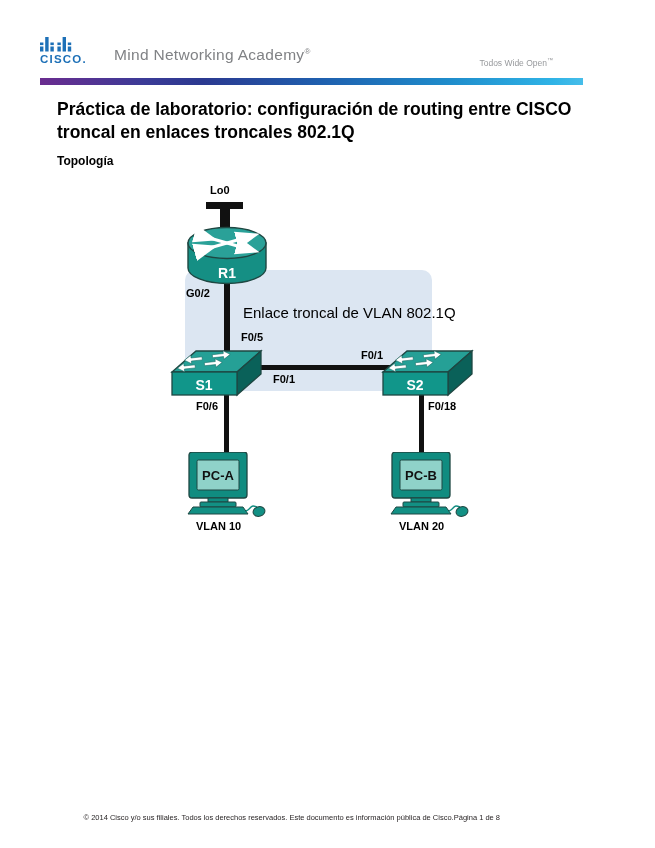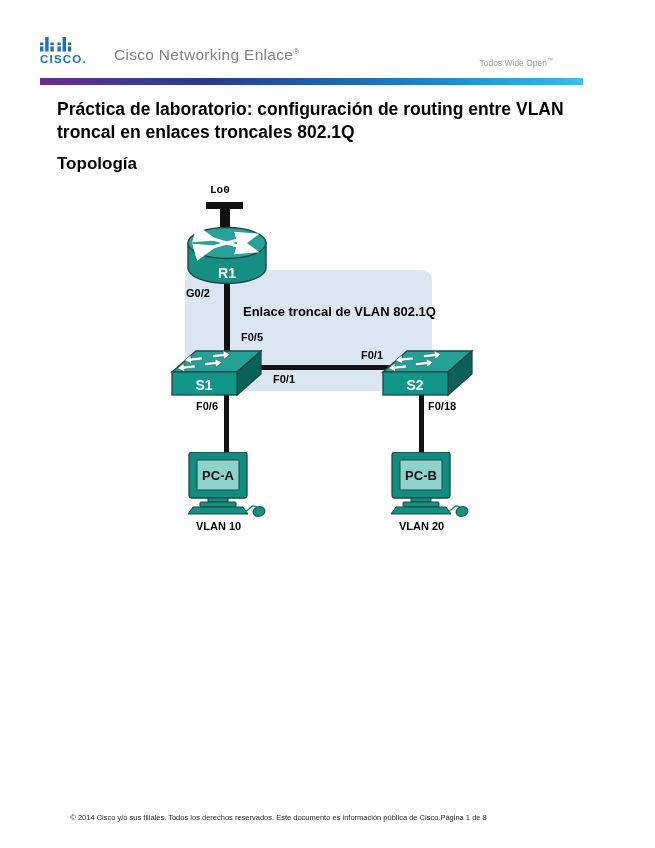--- a/index.html
+++ b/index.html
@@ -22,62 +22,62 @@
     position:absolute; left:40px; top:62px; width:583px; height:7px;
     background:linear-gradient(90deg,#6a2c8f 0%,#3b3b97 18%,#2b3990 28%,
       #1f5fae 48%,#1f8ccb 70%,#2fb3e6 88%,#66cbee 100%);
   }
   
   .doc-title {
     position:absolute; left:57px; top:82px; width:565px;
     font-size:17.5px; font-weight:bold; line-height:23px; color:#000;
   }
   .section-heading {
-    position:absolute; left:57px; top:138px; font-size:17px; font-weight:bold;
+    position:absolute; left:57px; top:138px; font-size:12px; font-weight:bold;
   }
   
   .trunk-box {
     position:absolute; left:185px; top:254px; width:247px; height:121px;
     background:#dce6f2; border-radius:10px; z-index:1;
   }
   .trunk-label {
-    position:absolute; left:243px; top:288px; font-size:13px;
-    font-weight:bold; z-index:4;
+    position:absolute; left:243px; top:288px; font-size:15px;
+    font-weight:normal; z-index:4;
   }
   .net-line { position:absolute; background:#111111; z-index:2; }
   .line-lo0-h { left:206px; top:186px; width:37px; height:7px; }
   .line-lo0-v { left:220px; top:191px; width:10px; height:26px; }
   .line-g01   { left:224px; top:230px; width:6px;  height:108px; }
   .line-trunk { left:252px; top:349px; width:140px; height:5px; }
   .line-s1pc  { left:224px; top:374px; width:5px;  height:66px; }
   .line-s2pc  { left:419px; top:374px; width:5px;  height:66px; }
   .device { position:absolute; z-index:3; }
   .dev-router { left:186px; top:210px; }
   .dev-s1 { left:170px; top:330px; }
   .dev-s2 { left:381px; top:330px; }
   .dev-pca { left:183px; top:436px; }
   .dev-pcb { left:386px; top:436px; }
   .port-label {
     position:absolute; font-size:11px; font-weight:bold; color:#000; z-index:4;
     white-space:nowrap;
   }
-  .lbl-lo0  { left:210px; top:168px;font-family:Liberation Mono, monospace; }
+  .lbl-lo0  { left:210px; top:168px; }
   .lbl-g01  { left:186px; top:271px; }
   .lbl-f05  { left:241px; top:315px; }
   .lbl-f01s2{ left:361px; top:333px; }
   .lbl-f01s1{ left:273px; top:357px; }
   .lbl-f06  { left:196px; top:384px; }
   .lbl-f018 { left:428px; top:384px; }
   .lbl-vlan10 { left:196px; top:504px;text-align:center; }
   .lbl-vlan20 { left:399px; top:504px; }
   .dev-text { font-family:"Liberation Sans", sans-serif; font-weight:bold; }
   
   .footer {
     position:absolute; left:57px; right:83px; top:797px;
-    display:flex; justify-content:center;
+    display:flex; justify-content:flex-end;
     font-size:7.5px; color:#231f20;
   }
 </style>
 </head>
 <body>
 
 <div class="page">
 
   <svg class="logo-svg" width="60" height="32" viewBox="0 0 60 32">
     <g fill="#1d70b7">
@@ -88,28 +88,28 @@
       <rect x="10.4" y="13.5" width="3.4" height="5"></rect>
       <rect x="17.4" y="9.5" width="3.4" height="2.6"></rect>
       <rect x="17.4" y="13.5" width="3.4" height="5"></rect>
       <rect x="22.6" y="4" width="3.4" height="14.5"></rect>
       <rect x="27.8" y="9.5" width="3.4" height="2.6"></rect>
       <rect x="27.8" y="13.5" width="3.4" height="5"></rect>
     </g>
     <text x="0" y="30" font-size="11.5" font-weight="bold" letter-spacing="1.2" fill="#1d70b7" class="dev-text">CISCO.</text>
   </svg>
 
-  <div class="brand"><span>Cisco Networking Enlace</span><sup>®</sup></div>
+  <div class="brand"><span>Mind Networking Academy</span><sup>®</sup></div>
 
   <div class="tagline"><span>Todos Wide Open</span><sup>™</sup></div>
 
   <div class="gradient-bar"></div>
 
   <div class="doc-title">
-    <div>Práctica de laboratorio: configuración de routing entre VLAN</div>
+    <div>Práctica de laboratorio: configuración de routing entre CISCO</div>
     <div>troncal en enlaces troncales 802.1Q</div>
   </div>
 
   <div class="section-heading">Topología</div>
 
   <div class="trunk-box"></div>
   <div class="trunk-label">Enlace troncal de VLAN 802.1Q</div>
 
   <div class="net-line line-lo0-h"></div>
   <div class="net-line line-lo0-v"></div>

